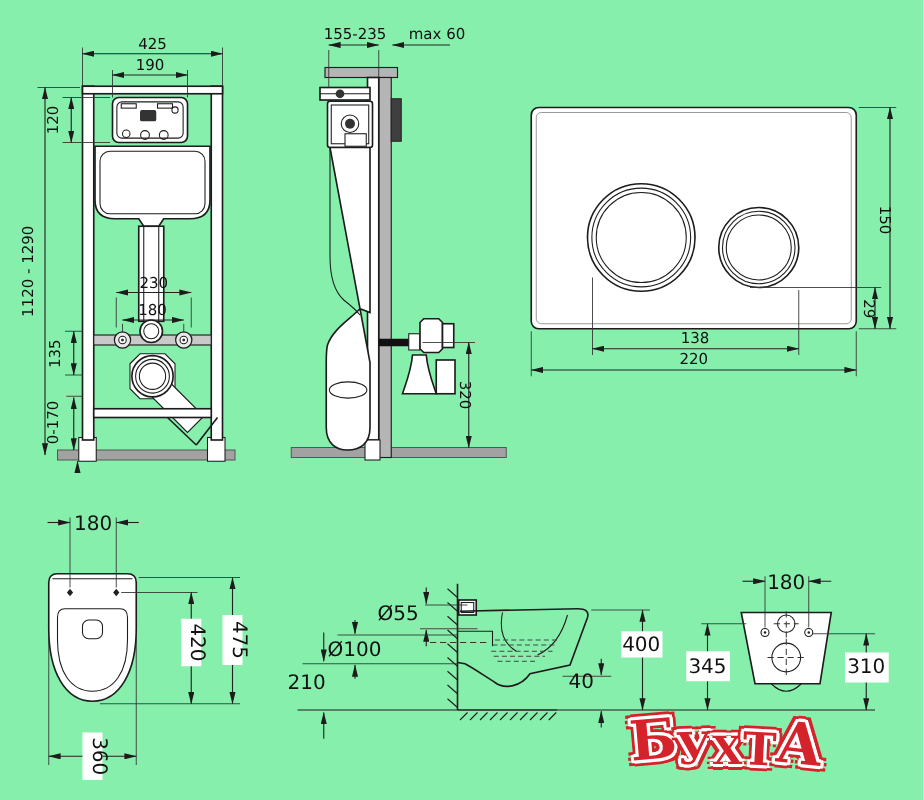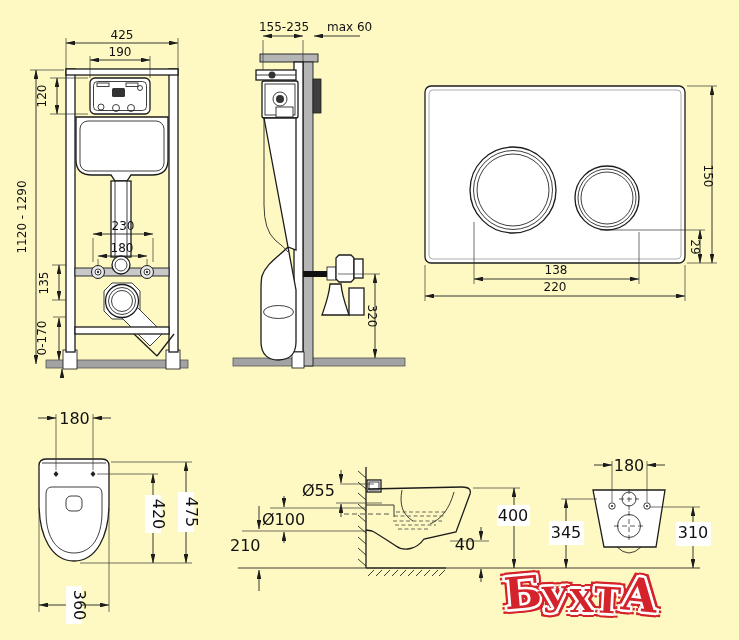--- a/index.html
+++ b/index.html
@@ -1,16 +1,16 @@
 <!DOCTYPE html>
 <html><head>
 <meta charset="utf-8">
 <style>
   html,body{margin:0;padding:0;background:#fff;}
-  #stage{position:relative;width:739px;height:640px;background:#fef9c3;overflow:hidden;
+  #stage{position:relative;width:739px;height:640px;background:#86efac;overflow:hidden;
          font-family:"DejaVu Sans",sans-serif;}
   svg{position:absolute;left:0;top:0;}
   
   .ln{fill:none;stroke:#1c1c1c;stroke-width:1.3;}
   .lnt{fill:none;stroke:#1c1c1c;stroke-width:0.85;}
   .wf{fill:#fff;stroke:#1c1c1c;stroke-width:1.3;}
   .wft{fill:#fff;stroke:#1c1c1c;stroke-width:0.85;}
   .gray{fill:#b5b5b5;stroke:#1c1c1c;stroke-width:0.9;}
   .floor{fill:#a2a2a2;stroke:#555;stroke-width:0.8;}
   .band{fill:#c9c9c9;stroke:#1c1c1c;stroke-width:0.9;}

